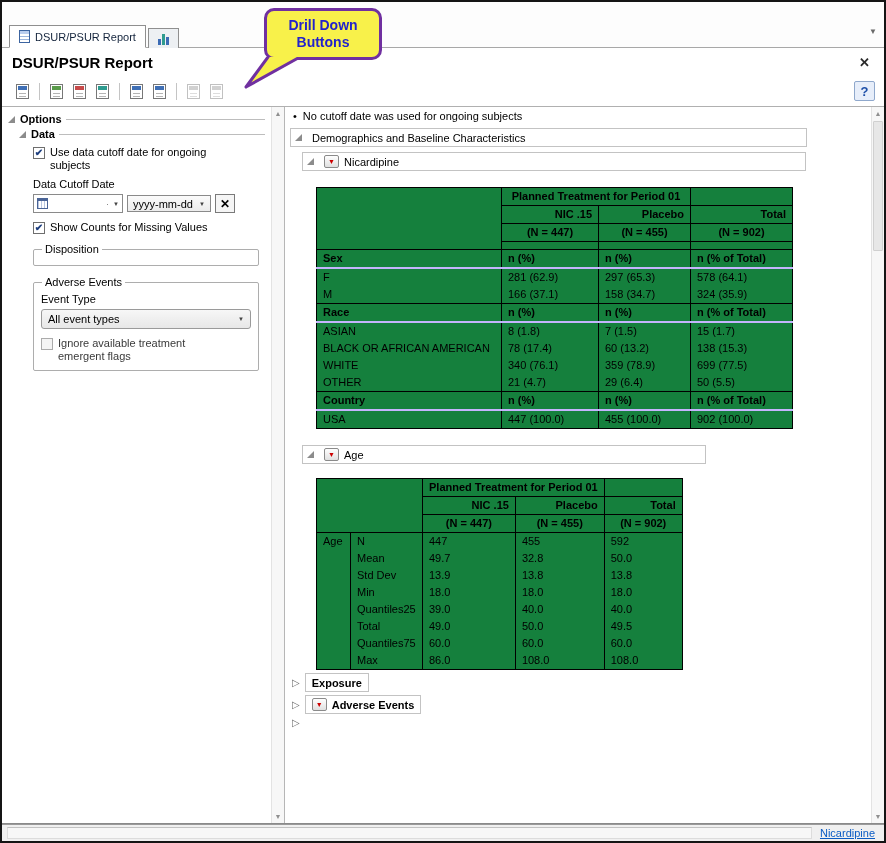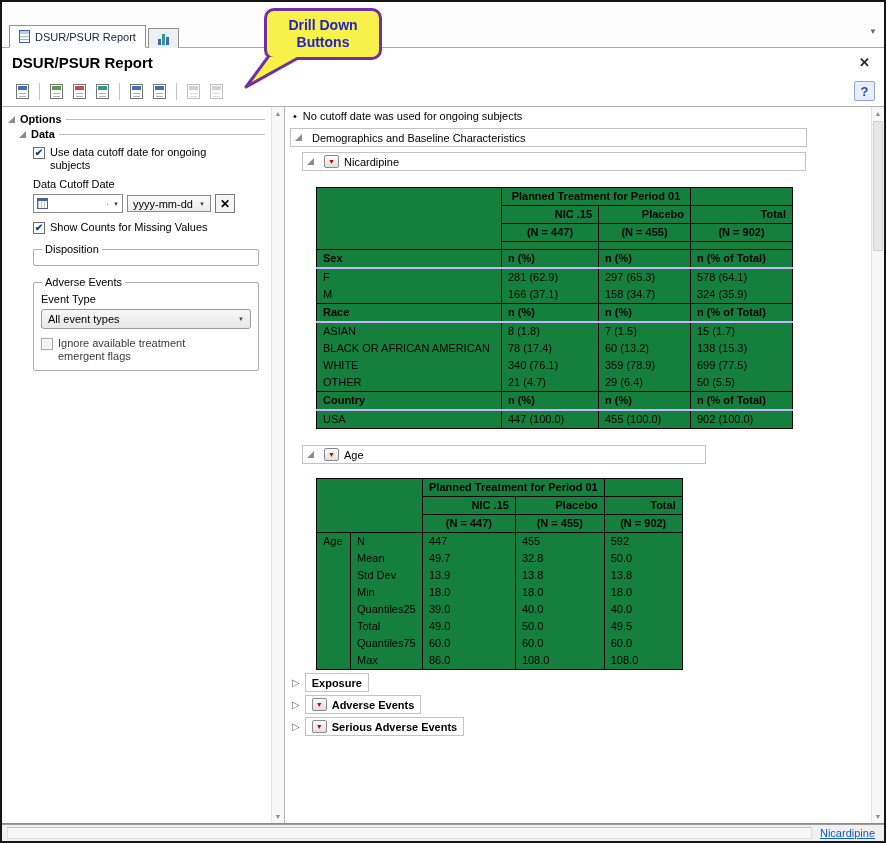--- a/index.html
+++ b/index.html
@@ -457,24 +457,20 @@
         </div>
         <div class="crow">
           <span class="tri-closed"></span>
           <span class="cbox">
             <span class="red-btn"></span>
             <span>Adverse Events</span>
           </span>
         </div>
         <div class="crow">
           <span class="tri-closed"></span>
-          <span class="cbox">
-            <span class="red-btn"></span>
-            <span>Serious Adverse Events</span>
-          </span>
         </div>
 
       </div>
       <div class="vscroll">
         <div class="sarrow up"></div>
         <div class="sthumb"></div>
         <div class="sarrow down"></div>
       </div>
     </div>
   </div>

